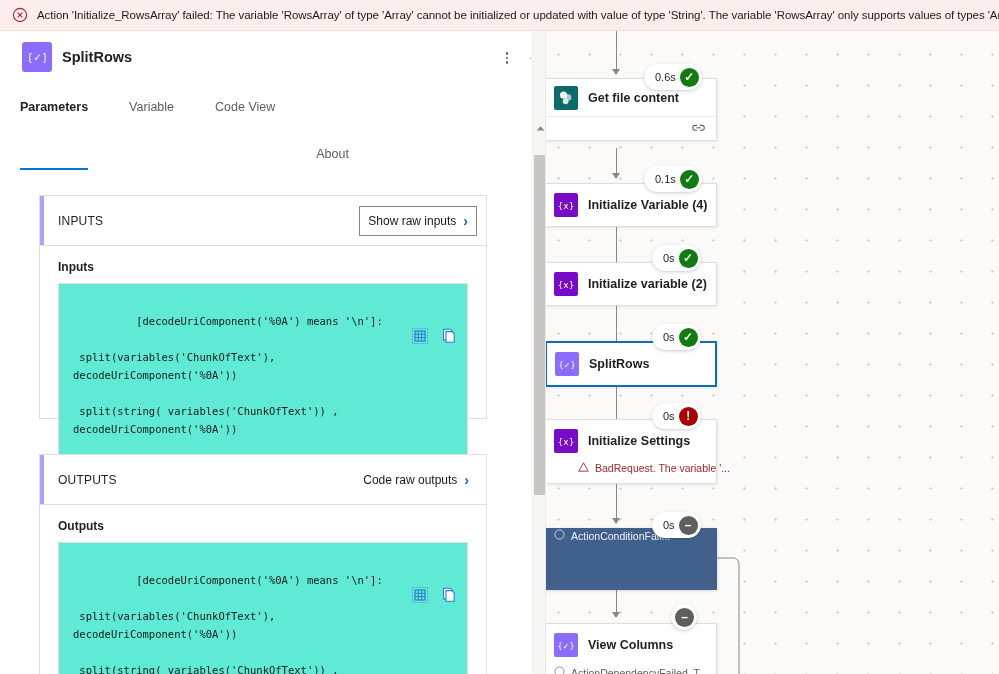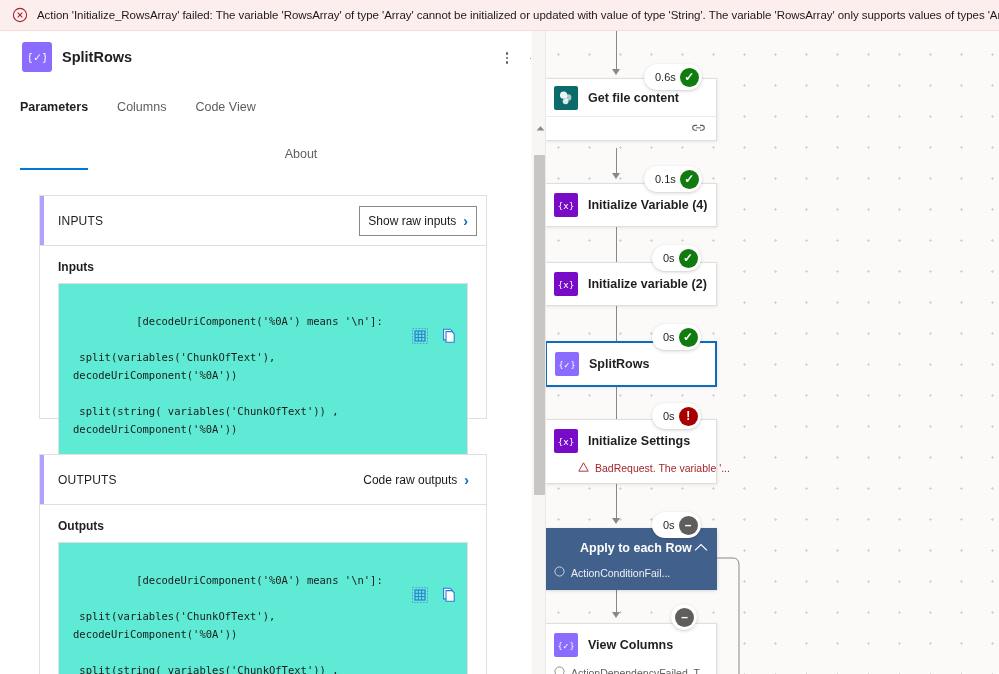--- a/index.html
+++ b/index.html
@@ -59,21 +59,21 @@
     display: flex; align-items: center; justify-content: center;
     cursor: pointer;
   }
   .pane-ctrl.more { left: 496px; }
   .pane-ctrl.collapse { left: 523px; }
   .dot3 { display:flex; flex-direction:column; gap:2px; align-items:center; }
   .dot3 i { width:2.5px;height:2.5px;background:#605e5c;border-radius:50%; display:block;}
 
   .tabs {
     position: absolute; left: 20px; top: 66px;
-    display: flex; gap: 0px;
+    display: flex; gap: 12px;
   }
   .tab {
     font-size: 12.5px; color: #605e5c;
     padding: 3px 15px 9px 0px;
     margin-right: 14px;
     cursor: pointer; position: relative;
     white-space: nowrap;
   }
   .tab:last-child { margin-right: 0; margin-top: 47px; }
   .tab.active { color: #201f1e; font-weight: bold; }
@@ -249,21 +249,21 @@
         <path d="M9.5 1.4 L3.2 7.5 L9.5 13.6" fill="none" stroke="#323130" stroke-width="1.2"></path>
       </svg>
     </div>
   </div>
 
   <div class="tabs">
     <div class="tab active">
       <span>Parameters</span>
     </div>
     <div class="tab">
-      <span>Columns</span>
+      <span>Variable</span>
     </div>
     <div class="tab">
       <span>Code View</span>
     </div>
     <div class="tab">
       <span>About</span>
     </div>
   </div>
 
   <div class="card inputs">
@@ -457,28 +457,20 @@
         </span>
         <span>BadRequest. The variable '...</span>
       </div>
     </div>
     <div class="badge" style="left:121px; top:372px;">
       <span>0s</span>
       <span class="dotic err">!</span>
     </div>
 
     <div class="scope" style="left:14px; top:497px;">
-      <div class="srow">
-        <span class="stitle">Apply to each Row</span>
-        <span class="schev">
-          <svg width="14" height="9" viewBox="0 0 14 9">
-            <path d="M1 7.4 L7 1.6 L13 7.4" fill="none" stroke="#ffffff" stroke-width="1.2"></path>
-          </svg>
-        </span>
-      </div>
       <div class="ssub">
         <span>
           <svg width="11" height="11" viewBox="0 0 12 12">
             <circle cx="6" cy="6" r="5" fill="none" stroke="#cfdcec" stroke-width="1"></circle>
           </svg>
         </span>
         <span>ActionConditionFail...</span>
       </div>
     </div>
     <div class="badge" style="left:121px; top:481px;">

